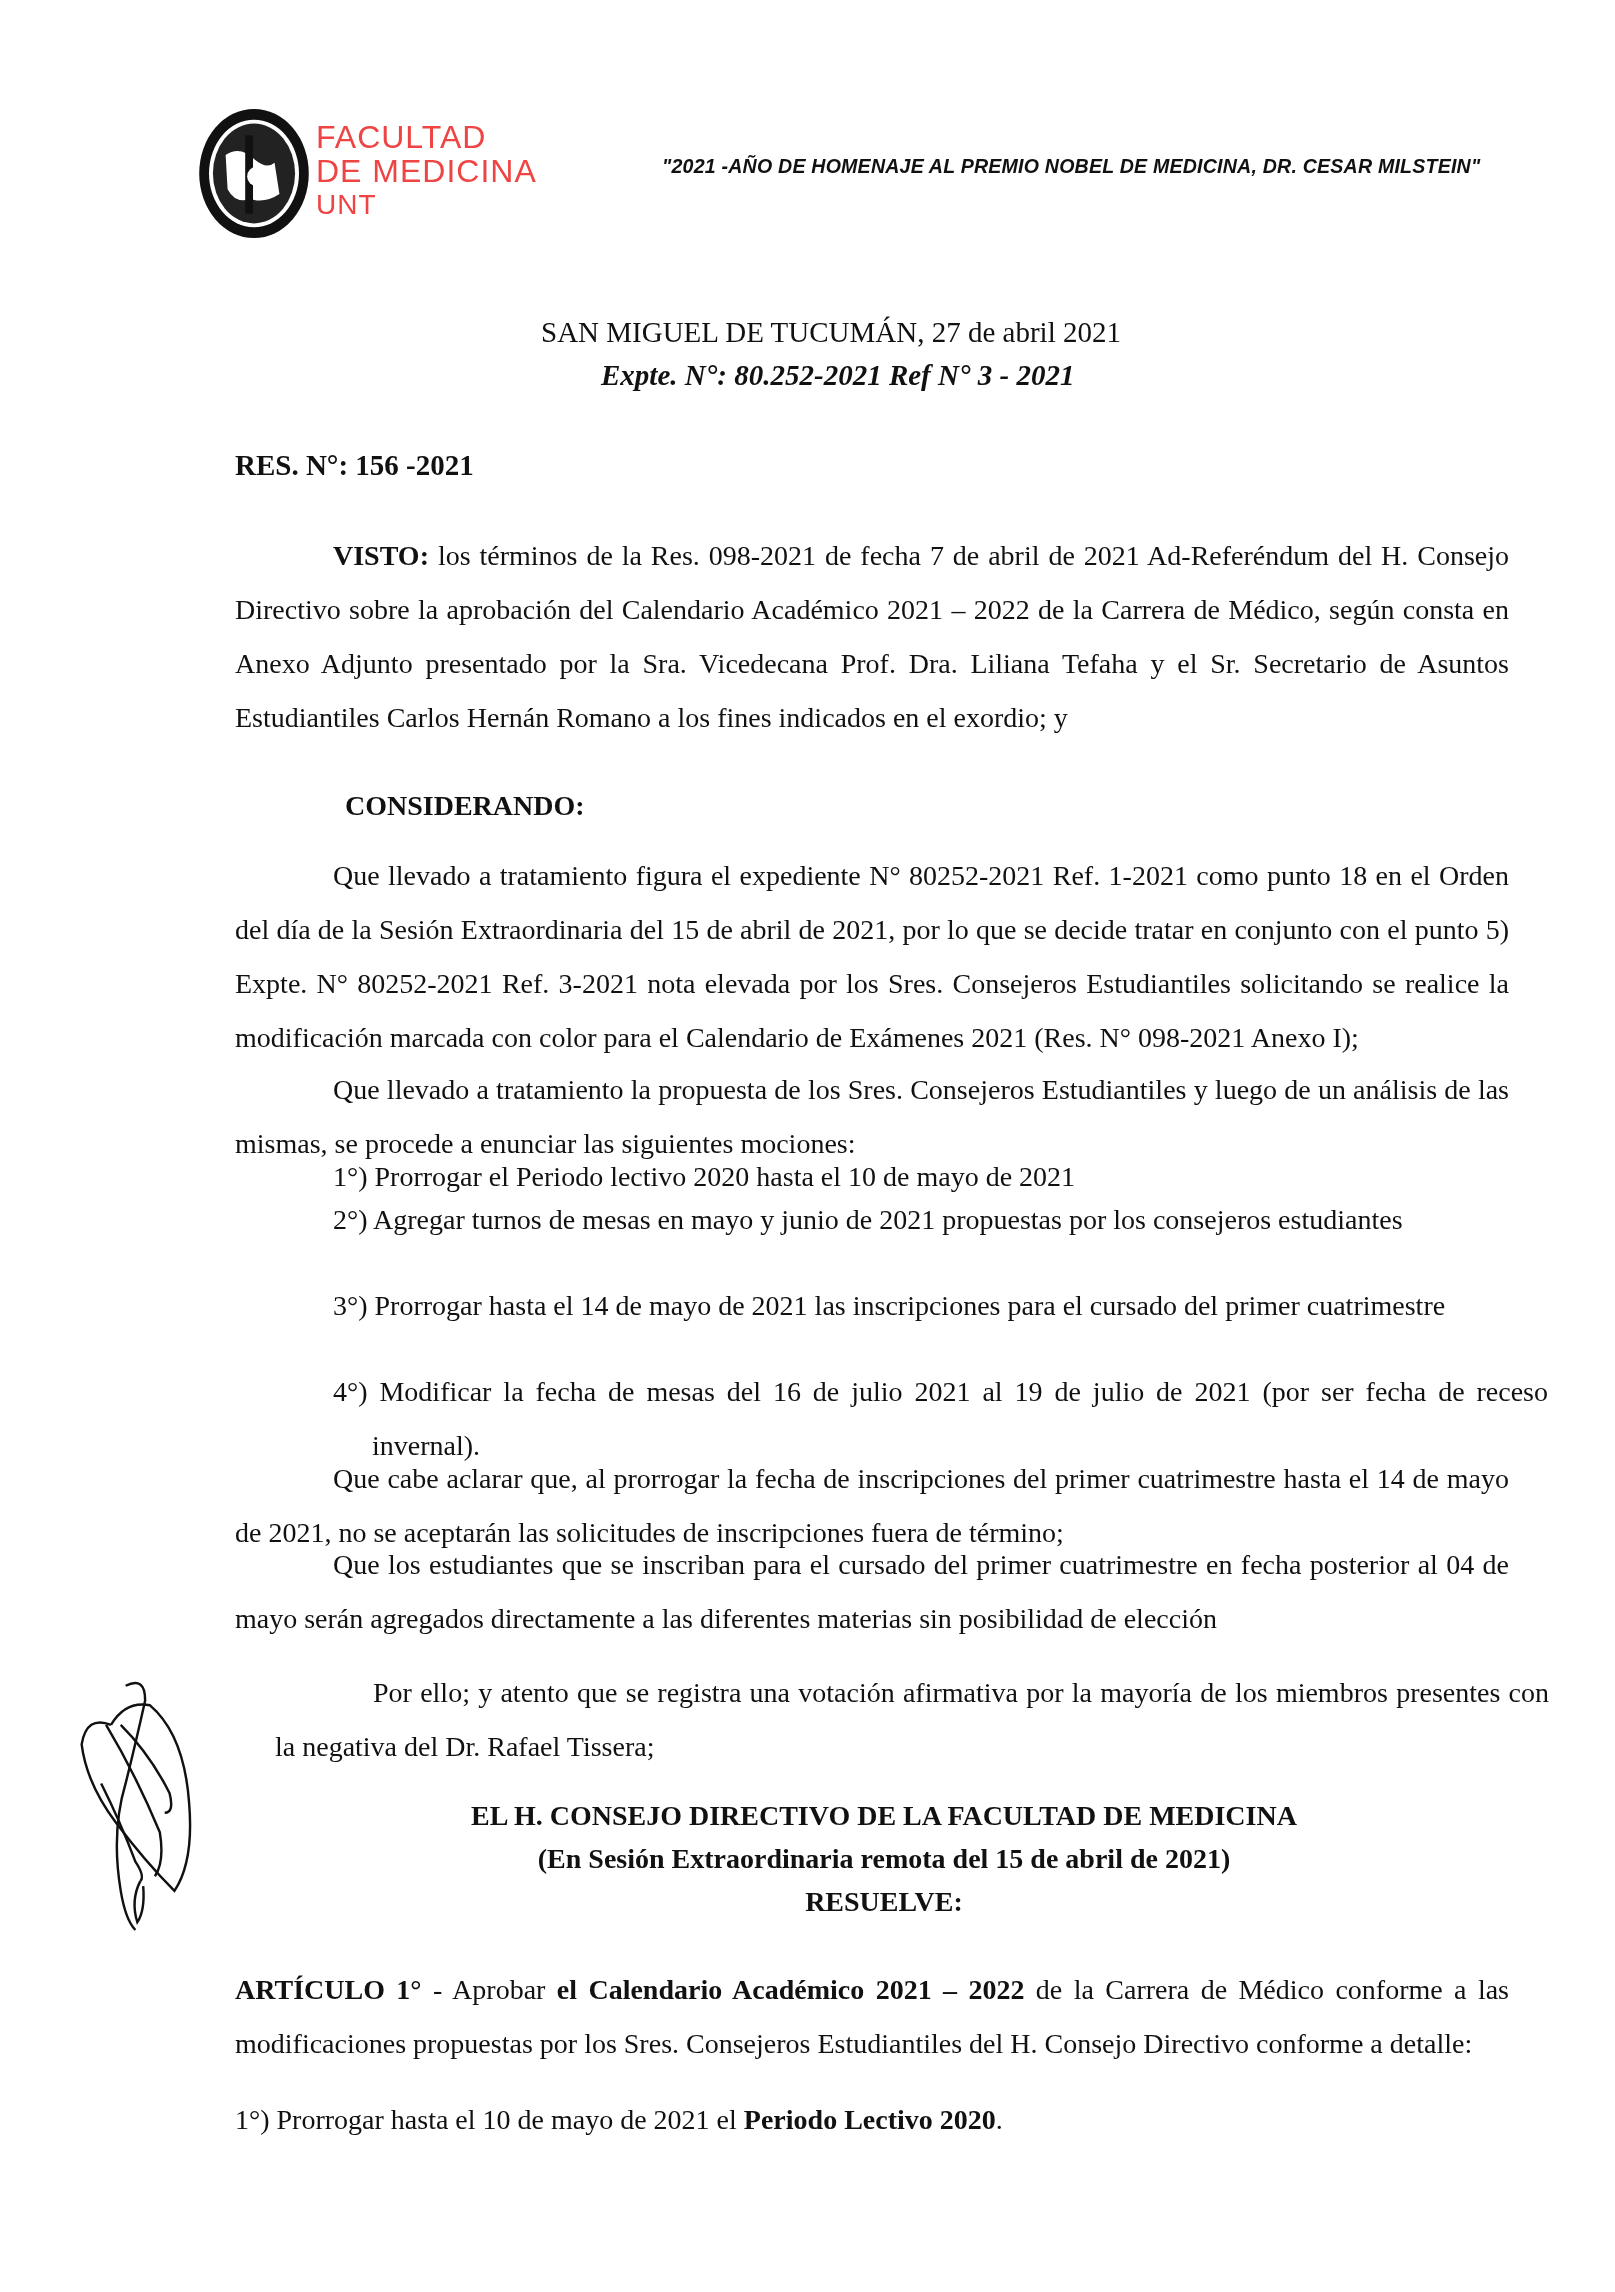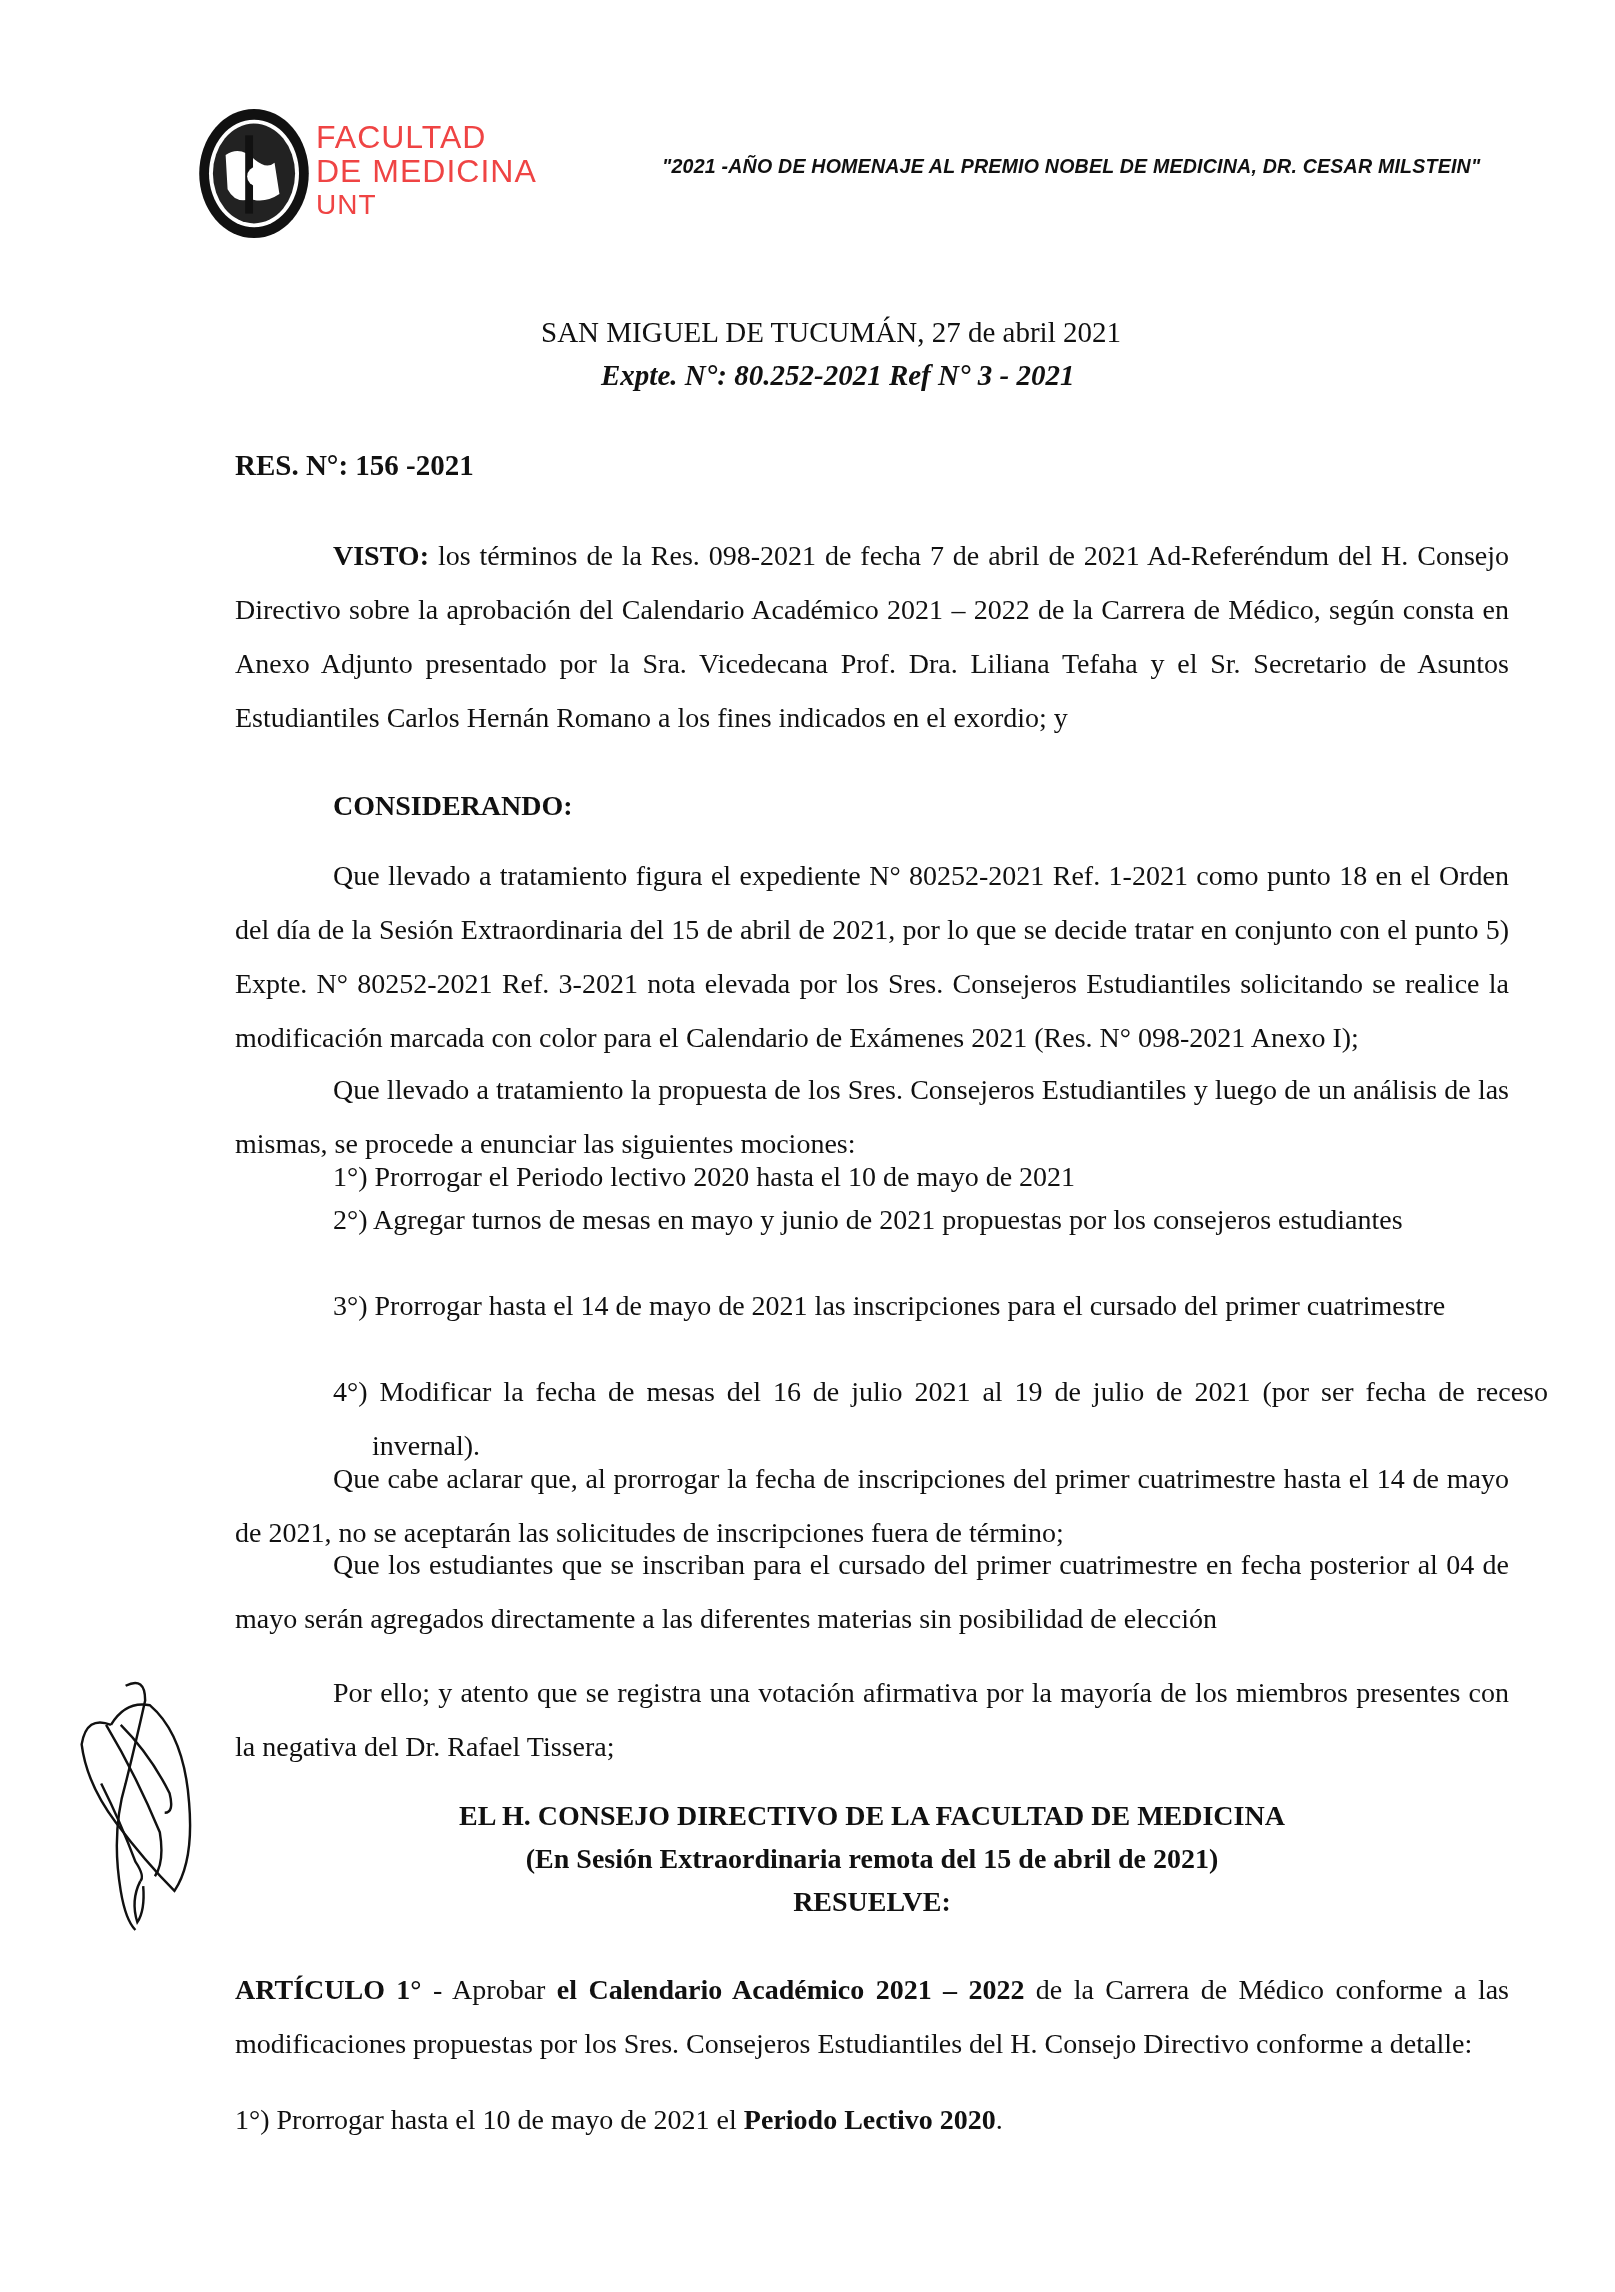--- a/index.html
+++ b/index.html
@@ -11,21 +11,21 @@
   #faculty-name { position: absolute; left: 316px; top: 120px; font-size: 32px; line-height: 34px; letter-spacing: 1px; color: #ef4444; }
   #faculty-name .unt { font-size: 28px; }
   #motto { position: absolute; left: 662px; top: 155px; font-size: 19.6px; font-weight: bold; font-style: italic; letter-spacing: 0.2px; }
 
   #place-date { position: absolute; left: 541px; top: 316px; font-size: 29px; font-family: Liberation Serif, serif; }
   #expte { position: absolute; left: 601px; top: 359px; font-size: 29px; font-weight: bold; font-style: italic; }
   #res-no { position: absolute; left: 235px; top: 449px; font-size: 29px; font-weight: bold; }
 
   .para { position: absolute; left: 235px; width: 1274px; font-size: 28px; line-height: 54px; text-align: justify; }
   .indent { text-indent: 98px; }
-  .heading { font-weight: bold; }
+  .heading { font-weight: bold; margin-left: 12px; }
   .center { text-align: center; }
   b { font-weight: bold; }
 
   #signature { position: absolute; left: 67px; top: 1666px; width: 127px; height: 274px; }
 </style>
 </head>
 <body class="serif">
 
 <svg id="logo" viewBox="0 0 118 138">
   <ellipse cx="59" cy="69" rx="56" ry="66" fill="#111"></ellipse>
@@ -55,21 +55,21 @@
 <div class="para indent" style="top:849px;">Que llevado a tratamiento figura el expediente N° 80252-2021 Ref. 1-2021 como punto 18 en el Orden del día de la Sesión Extraordinaria del 15 de abril de 2021, por lo que se decide tratar en conjunto con el punto 5) Expte. N° 80252-2021 Ref. 3-2021 nota elevada por los Sres. Consejeros Estudiantiles solicitando se realice la modificación marcada con color para el Calendario de Exámenes 2021 (Res. N° 098-2021 Anexo I);</div>
 <div class="para indent" style="top:1063px;">Que llevado a tratamiento la propuesta de los Sres. Consejeros Estudiantiles y luego de un análisis de las mismas, se procede a enunciar las siguientes mociones:</div>
 
 <div class="para indent" style="top:1150px;">1°) Prorrogar el Periodo lectivo 2020 hasta el 10 de mayo de 2021</div>
 <div class="para indent" style="top:1193px;">2°) Agregar turnos de mesas en mayo y junio de 2021 propuestas por los consejeros estudiantes</div>
 <div class="para indent" style="top:1279px;">3°) Prorrogar hasta el 14 de mayo de 2021 las inscripciones para el cursado del primer cuatrimestre</div>
 <div class="para" style="top:1365px; left:333px; width:1176px; text-indent:0; padding-left:39px; text-indent:-39px;">4°) Modificar la fecha de mesas del 16 de julio 2021 al 19 de julio de 2021 (por ser fecha de receso invernal).</div>
 
 <div class="para indent" style="top:1452px;">Que cabe aclarar que, al prorrogar la fecha de inscripciones del primer cuatrimestre hasta el 14 de mayo de 2021, no se aceptarán las solicitudes de inscripciones fuera de término;</div>
 <div class="para indent" style="top:1538px;">Que los estudiantes que se inscriban para el cursado del primer cuatrimestre en fecha posterior al 04 de mayo serán agregados directamente a las diferentes materias sin posibilidad de elección</div>
-<div class="para indent" style="top:1666px;">Por ello; y atento que se registra una votación afirmativa por la mayoría de los miembros presentes con la negativa del Dr. Rafael Tissera;</div>
+<div class="para indent" style="top:1666px;margin-left:40px;">Por ello; y atento que se registra una votación afirmativa por la mayoría de los miembros presentes con la negativa del Dr. Rafael Tissera;</div>
 
 <svg id="signature" viewBox="0 0 130 280" fill="none" stroke="#111" stroke-width="2.5">
   <path d="M60 20 Q80 10 80 35 Q70 80 60 120 Q45 170 55 230 Q60 260 70 270"></path>
   <path d="M45 60 Q20 50 15 80 Q20 120 50 160 Q80 200 110 230 Q130 200 125 140 Q120 70 85 40 Q60 35 45 60"></path>
   <path d="M40 60 Q70 110 95 170 Q100 200 90 215"></path>
   <path d="M55 60 Q85 90 105 130 Q110 150 100 150"></path>
   <path d="M35 120 Q55 160 70 200 Q80 215 75 220"></path>
   <path d="M75 220 Q65 240 72 262 Q80 250 78 225"></path>
 </svg>
 

